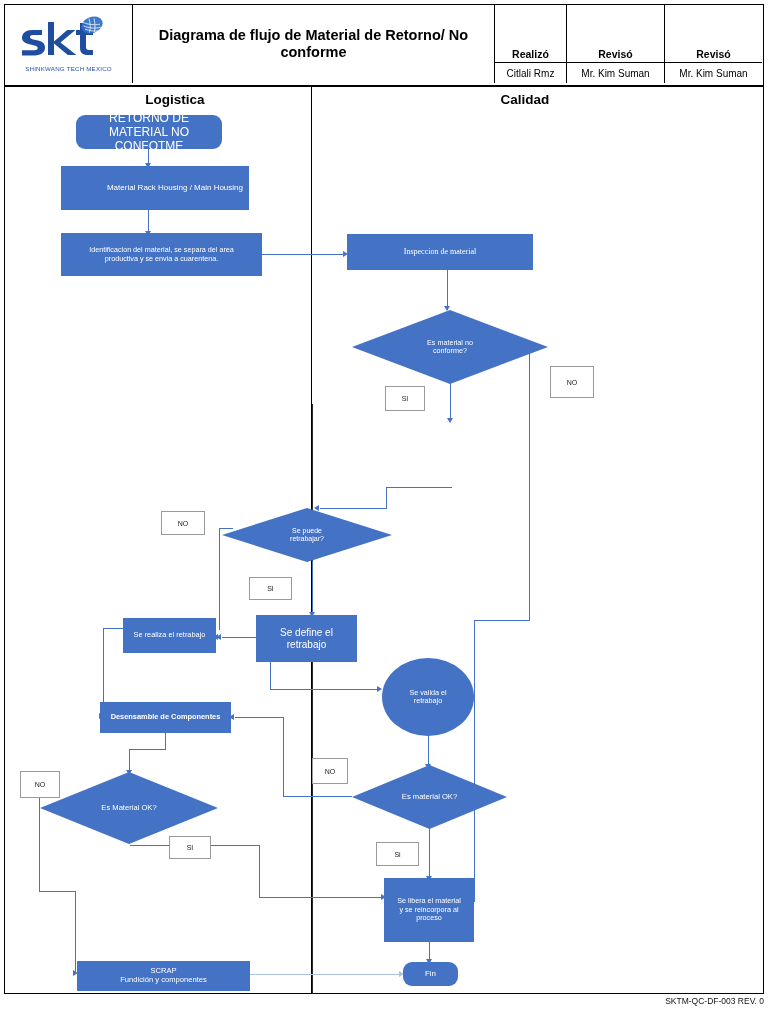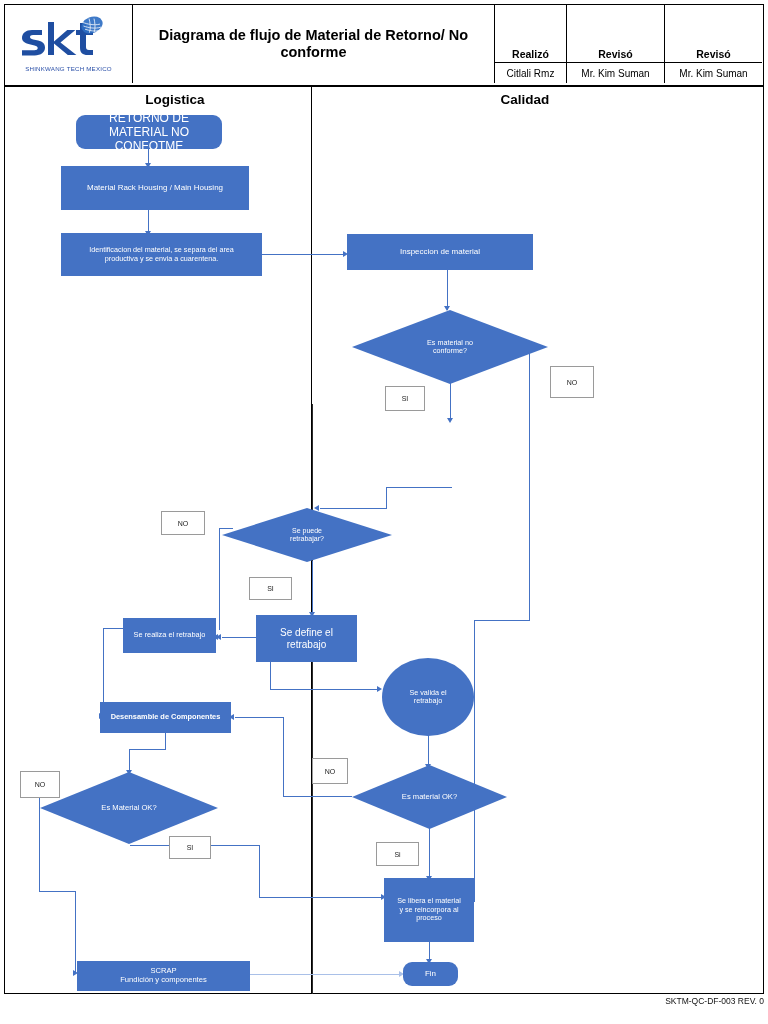--- a/index.html
+++ b/index.html
@@ -189,32 +189,32 @@
   <div class="ln lnh ln-pale" style="left:250px;top:974px;width:152px;"></div>
   <div class="arrow ar-right-pale" style="left:399px;top:970.8px;"></div>
 
   <div class="shape term" style="left:76px;top:115px;width:146px;height:34px;font-size:12px;padding:0 18px;">
     <div>
       <span>RETORNO DE MATERIAL NO</span><br>
       <span>CONFOTME</span>
     </div>
   </div>
 
-  <div class="shape proc" style="left:61px;top:166px;width:188px;height:44px;font-size:8px;padding:0 6px;">
+  <div class="shape proc" style="left:61px;top:166px;width:188px;height:44px;font-size:8px;padding:0 6px;justify-content:flex-end;">
     <span>Material Rack Housing / Main Housing</span>
   </div>
 
   <div class="shape proc" style="left:61px;top:233px;width:201px;height:43px;font-size:7.2px;padding:0 5px;">
     <div>
       <span>Identificacion del material, se separa del area</span><br>
       <span>productiva y se envia a cuarentena.</span>
     </div>
   </div>
 
-  <div class="shape proc" style="left:347px;top:234px;width:186px;height:36px;font-size:8px;padding:0 6px;">
+  <div class="shape proc" style="left:347px;top:234px;width:186px;height:36px;font-size:8px;padding:0 6px;font-family:Liberation Serif, serif;">
     <span>Inspeccion de material</span>
   </div>
 
   <div class="dia-wrap" style="left:352px;top:310px;width:196px;height:74px;">
     <div class="dia"></div>
     <div class="dia-txt" style="font-size:7.2px;">
       <div>
         <span>Es material no</span><br>
         <span>conforme?</span>
       </div>

